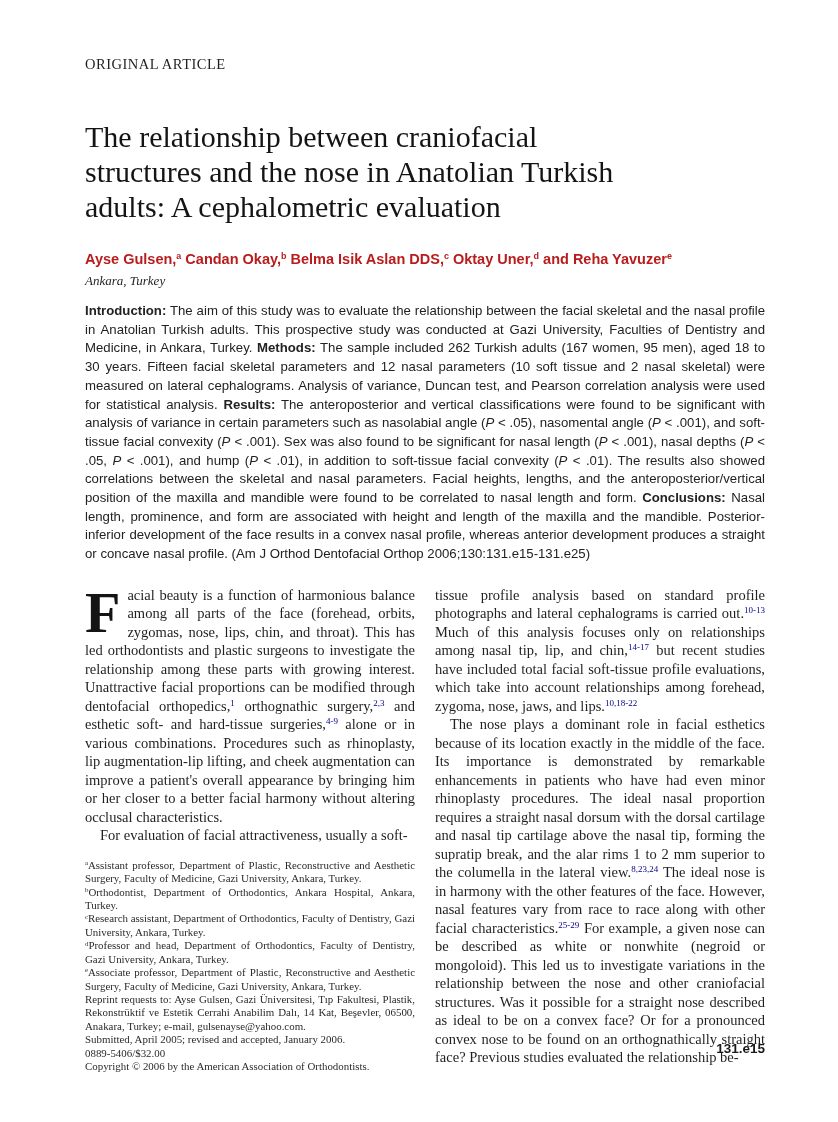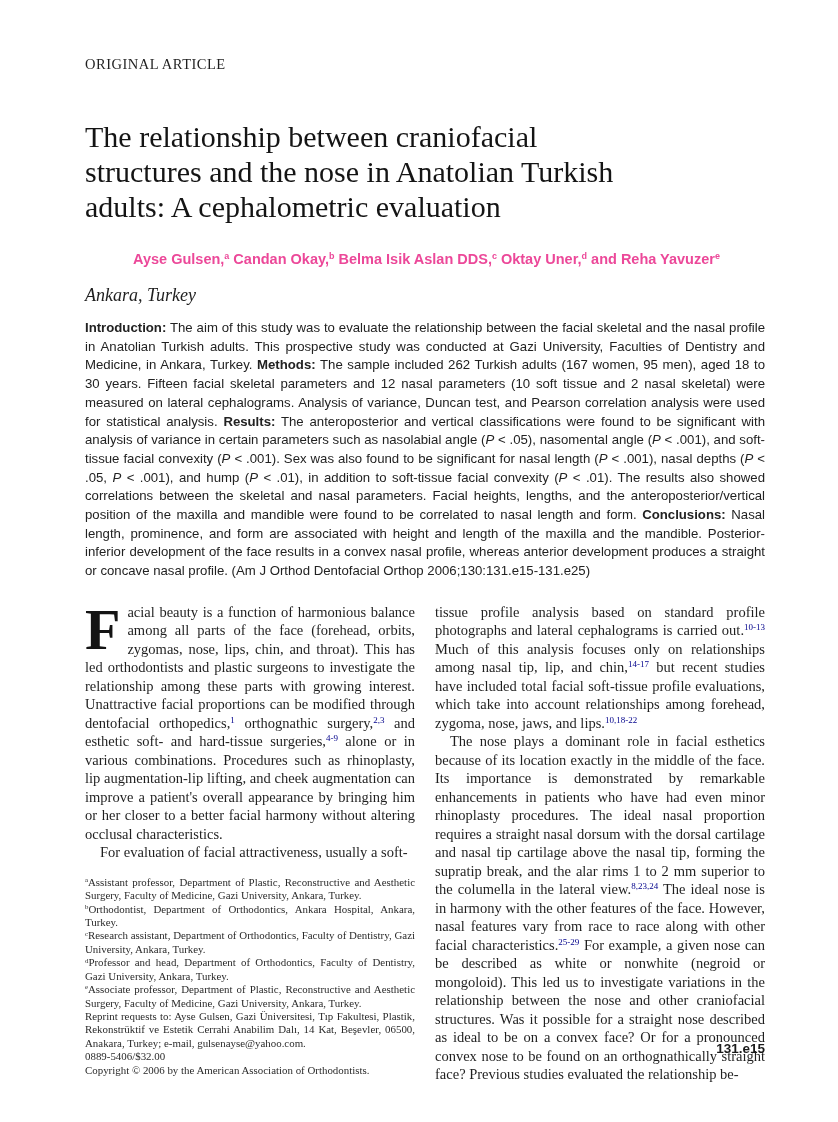--- a/index.html
+++ b/index.html
@@ -24,28 +24,27 @@
     font-size:30px;
     line-height:35px;
     font-weight:normal;
     color:#141414;
   }
   .authors{
     margin-top:27px;
     font-family:"Liberation Sans", sans-serif;
     font-size:14.5px;
     font-weight:bold;
-    color:#ec4899;
-    margin-left:48px;
+    color:#b91c1c;
   }
   .location{
-    margin-top:18px;
+    margin-top:6px;
     font-family:"Liberation Serif", serif;
     font-style:italic;
-    font-size:18px;
+    font-size:13px;
   }
   .abstract{
     margin-top:13px;
     font-family:"Liberation Sans", sans-serif;
     font-size:13.2px;
     line-height:18.7px;
     text-align:justify;
     color:#222222;
   }
   .columns{
@@ -121,20 +120,21 @@
       <p><span class="dropcap">F</span><span><span>acial beauty is a function of harmonious balance among all parts of the face (forehead, orbits, zygomas, nose, lips, chin, and throat). This has led orthodontists and plastic surgeons to investigate the relationship among these parts with growing interest. Unattractive facial proportions can be modified through dentofacial orthopedics,</span><sup style="color: rgb(0, 0, 139);">1</sup><span> orthognathic surgery,</span><sup style="color: rgb(0, 0, 139);">2,3</sup><span> and esthetic soft- and hard-tissue surgeries,</span><sup style="color: rgb(0, 0, 139);">4-9</sup><span> alone or in various combinations. Procedures such as rhinoplasty, lip augmentation-lip lifting, and cheek augmentation can improve a patient's overall appearance by bringing him or her closer to a better facial harmony without altering occlusal characteristics.</span></span></p>
       <p class="indent"><span>For evaluation of facial attractiveness, usually a soft-</span></p>
 
       <div class="footnotes">
         <p class="fn"><sup>a</sup><span>Assistant professor, Department of Plastic, Reconstructive and Aesthetic Surgery, Faculty of Medicine, Gazi University, Ankara, Turkey.</span></p>
         <p class="fn"><sup>b</sup><span>Orthodontist, Department of Orthodontics, Ankara Hospital, Ankara, Turkey.</span></p>
         <p class="fn"><sup>c</sup><span>Research assistant, Department of Orthodontics, Faculty of Dentistry, Gazi University, Ankara, Turkey.</span></p>
         <p class="fn"><sup>d</sup><span>Professor and head, Department of Orthodontics, Faculty of Dentistry, Gazi University, Ankara, Turkey.</span></p>
         <p class="fn"><sup>e</sup><span>Associate professor, Department of Plastic, Reconstructive and Aesthetic Surgery, Faculty of Medicine, Gazi University, Ankara, Turkey.</span></p>
         <p class="fn"><span>Reprint requests to: Ayse Gulsen, Gazi Üniversitesi, Tıp Fakultesi, Plastik, Rekonstrüktif ve Estetik Cerrahi Anabilim Dalı, 14 Kat, Beşevler, 06500, Anakara, Turkey; e-mail, gulsenayse@yahoo.com.</span></p>
+        <p class="fn"><span>Submitted, April 2005; revised and accepted, January 2006.</span></p>
         <p class="fn"><span>0889-5406/$32.00</span></p>
         <p class="fn"><span>Copyright © 2006 by the American Association of Orthodontists.</span></p>
       </div>
     </div>
 
     <div class="col">
       <p><span>tissue profile analysis based on standard profile photographs and lateral cephalograms is carried out.</span><sup style="color: rgb(0, 0, 139);">10-13</sup><span> Much of this analysis focuses only on relationships among nasal tip, lip, and chin,</span><sup style="color: rgb(0, 0, 139);">14-17</sup><span> but recent studies have included total facial soft-tissue profile evaluations, which take into account relationships among forehead, zygoma, nose, jaws, and lips.</span><sup style="color: rgb(0, 0, 139);">10,18-22</sup></p>
       <p class="indent"><span>The nose plays a dominant role in facial esthetics because of its location exactly in the middle of the face. Its importance is demonstrated by remarkable enhancements in patients who have had even minor rhinoplasty procedures. The ideal nasal proportion requires a straight nasal dorsum with the dorsal cartilage and nasal tip cartilage above the nasal tip, forming the supratip break, and the alar rims 1 to 2 mm superior to the columella in the lateral view.</span><sup style="color: rgb(0, 0, 139);">8,23,24</sup><span> The ideal nose is in harmony with the other features of the face. However, nasal features vary from race to race along with other facial characteristics.</span><sup style="color: rgb(0, 0, 139);">25-29</sup><span> For example, a given nose can be described as white or nonwhite (negroid or mongoloid). This led us to investigate variations in the relationship between the nose and other craniofacial structures. Was it possible for a straight nose described as ideal to be on a convex face? Or for a pronounced convex nose to be found on an orthognathically straight face? Previous studies evaluated the relationship be-</span></p>
     </div>
 

